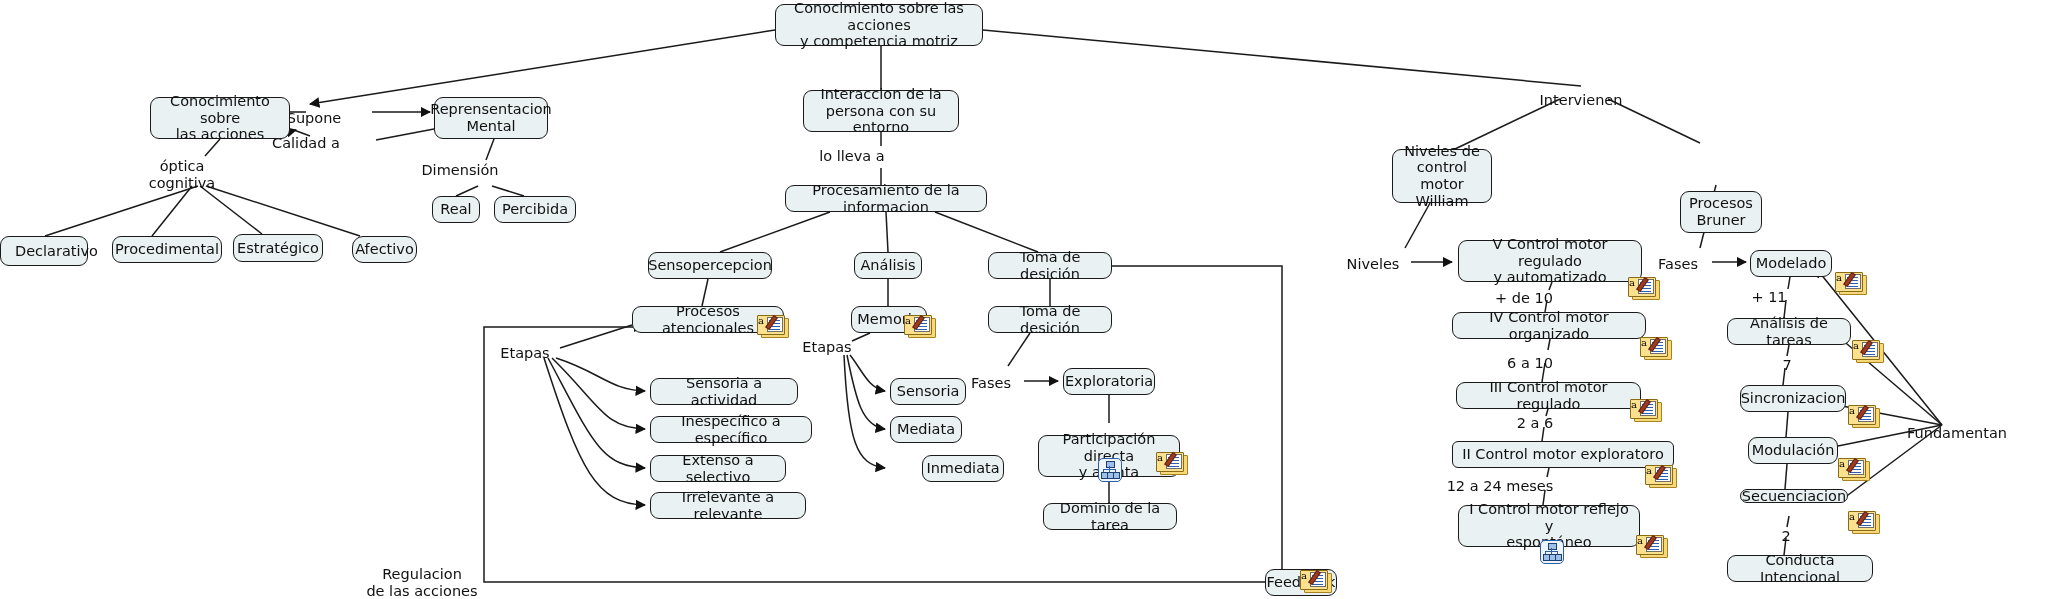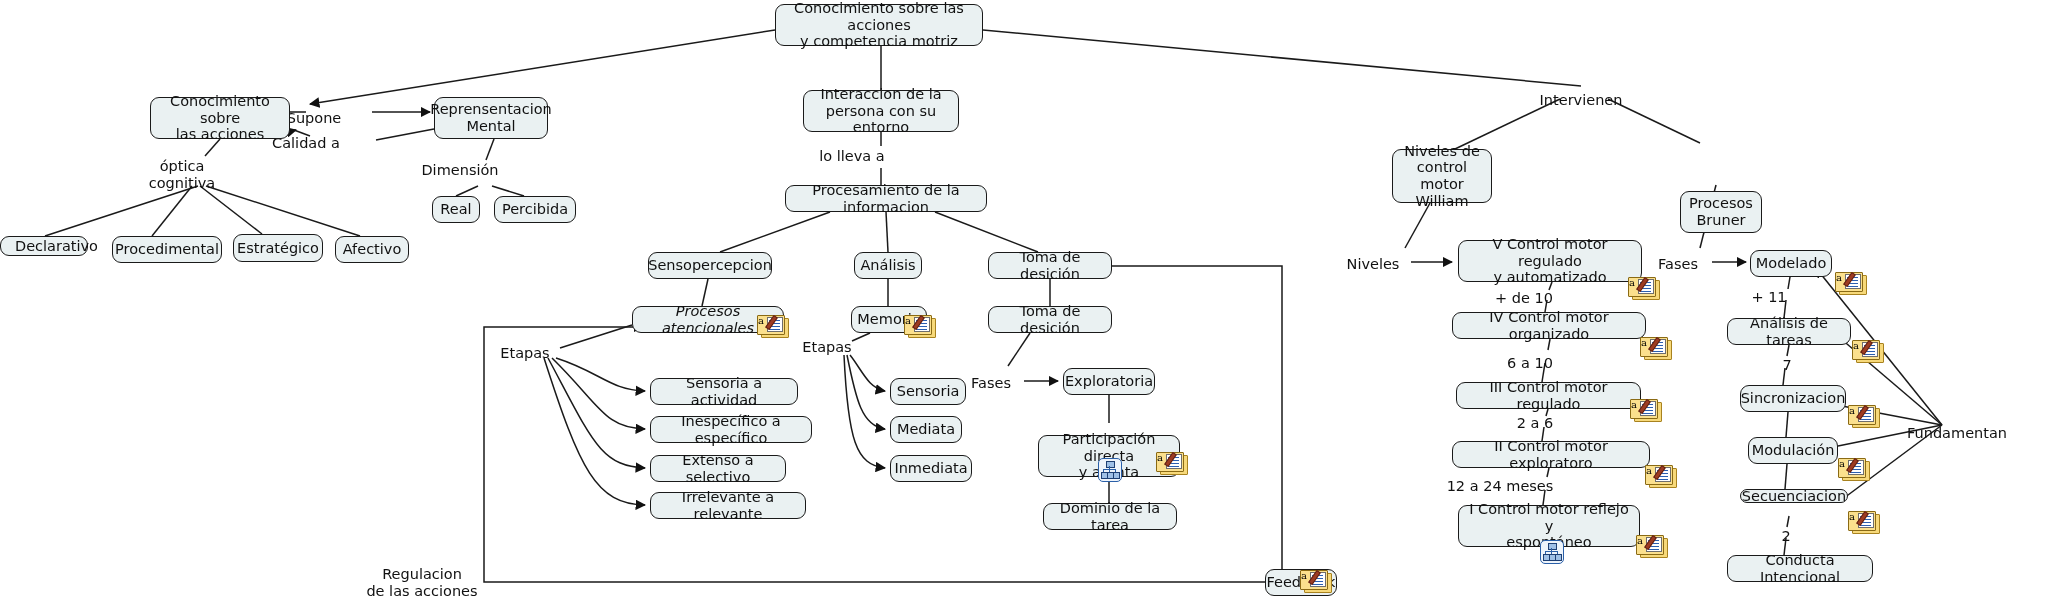--- a/index.html
+++ b/index.html
@@ -144,55 +144,55 @@
 
   <div id="nodes-layer">
       <div class="node" style="left: 775px; top: 4px; width: 208px; height: 42px;">Conocimiento sobre las acciones
 y competencia motriz</div>
       <div class="node" style="left: 150px; top: 97px; width: 140px; height: 42px;">Conocimiento sobre
 las acciones</div>
       <div class="node" style="left: 434px; top: 97px; width: 114px; height: 42px;">Reprensentacion
 Mental</div>
       <div class="node" style="left: 432px; top: 196px; width: 48px; height: 27px;">Real</div>
       <div class="node" style="left: 494px; top: 196px; width: 82px; height: 27px;">Percibida</div>
-      <div class="node" style="left: 0px; top: 236px; width: 88px; height: 20px; padding-left: 32px;">Declarativo</div>
+      <div class="node" style="left: 0px; top: 236px; width: 88px; height: 30px; padding-left: 32px;">Declarativo</div>
       <div class="node" style="left: 112px; top: 236px; width: 110px; height: 27px;">Procedimental</div>
       <div class="node" style="left: 233px; top: 234px; width: 90px; height: 28px;">Estratégico</div>
-      <div class="node" style="left: 335px; top: 236px; width: 74px; height: 27px;">Afectivo</div>
+      <div class="node" style="left: 352px; top: 236px; width: 65px; height: 27px; border-radius: 11px;">Afectivo</div>
       <div class="node" style="left: 803px; top: 90px; width: 156px; height: 42px;">Interaccion de la
 persona con su entorno</div>
       <div class="node" style="left: 785px; top: 185px; width: 202px; height: 27px;">Procesamiento de la informacion</div>
       <div class="node" style="left: 648px; top: 252px; width: 124px; height: 27px;">Sensopercepcion</div>
-      <div class="node" style="left: 632px; top: 306px; width: 152px; height: 27px; font-style: italic;">Procesos atencionales</div>
+      <div class="node" style="left: 632px; top: 306px; width: 152px; height: 27px;">Procesos atencionales</div>
       <div class="node" style="left: 650px; top: 378px; width: 148px; height: 27px;">Sensoria a actividad</div>
       <div class="node" style="left: 650px; top: 416px; width: 162px; height: 27px;">Inespecífico a específico</div>
       <div class="node" style="left: 650px; top: 455px; width: 136px; height: 27px;">Extenso a selectivo</div>
       <div class="node" style="left: 650px; top: 492px; width: 156px; height: 27px;">Irrelevante a relevante</div>
       <div class="node" style="left: 854px; top: 252px; width: 68px; height: 27px;">Análisis</div>
       <div class="node" style="left: 851px; top: 306px; width: 76px; height: 27px;">Memoria</div>
       <div class="node" style="left: 890px; top: 378px; width: 76px; height: 27px;">Sensoria</div>
       <div class="node" style="left: 890px; top: 416px; width: 72px; height: 27px;">Mediata</div>
-      <div class="node" style="left: 890px; top: 455px; width: 82px; height: 27px;">Inmediata</div>
+      <div class="node" style="left: 922px; top: 455px; width: 82px; height: 27px;">Inmediata</div>
       <div class="node" style="left: 988px; top: 252px; width: 124px; height: 27px;">Toma de desición</div>
       <div class="node" style="left: 988px; top: 306px; width: 124px; height: 27px;">Toma de desición</div>
       <div class="node" style="left: 1063px; top: 368px; width: 92px; height: 27px; text-align: right;">Exploratoria</div>
       <div class="node" style="left: 1038px; top: 423px; width: 142px; height: 42px; margin-top: 12px;">Participación directa
 y atenta</div>
       <div class="node" style="left: 1043px; top: 503px; width: 134px; height: 27px;">Dominio de la tarea</div>
       <div class="node" style="left: 1265px; top: 569px; width: 72px; height: 27px;">Feedback</div>
       <div class="node" style="left: 1392px; top: 149px; width: 100px; height: 54px;">Niveles de
 control motor
 William</div>
       <div class="node" style="left: 1680px; top: 143px; width: 82px; height: 42px; margin-top: 48px;">Procesos
 Bruner</div>
       <div class="node" style="left: 1458px; top: 240px; width: 184px; height: 42px;">V   Control motor regulado
 y automatizado</div>
       <div class="node" style="left: 1452px; top: 312px; width: 194px; height: 27px;">IV   Control motor organizado</div>
       <div class="node" style="left: 1456px; top: 382px; width: 185px; height: 27px;">III   Control motor regulado</div>
-      <div class="node" style="left: 1452px; top: 441px; width: 198px; height: 27px;">II    Control motor exploratoro</div>
+      <div class="node" style="left: 1452px; top: 441px; width: 222px; height: 27px; border-radius: 6px;">II    Control motor exploratoro</div>
       <div class="node" style="left: 1458px; top: 505px; width: 182px; height: 42px;">I   Control motor reflejo y
 espontáneo</div>
       <div class="node" style="left: 1750px; top: 250px; width: 82px; height: 27px;">Modelado</div>
       <div class="node" style="left: 1727px; top: 318px; width: 124px; height: 27px;">Análisis de tareas</div>
       <div class="node" style="left: 1740px; top: 385px; width: 106px; height: 27px;">Sincronizacion</div>
       <div class="node" style="left: 1748px; top: 437px; width: 90px; height: 27px;">Modulación</div>
       <div class="node" style="left: 1740px; top: 489px; width: 108px; height: 14px;">Secuenciacion</div>
       <div class="node" style="left: 1727px; top: 555px; width: 146px; height: 27px;">Conducta Intencional</div>
     </div>
   <div id="labels-layer">

